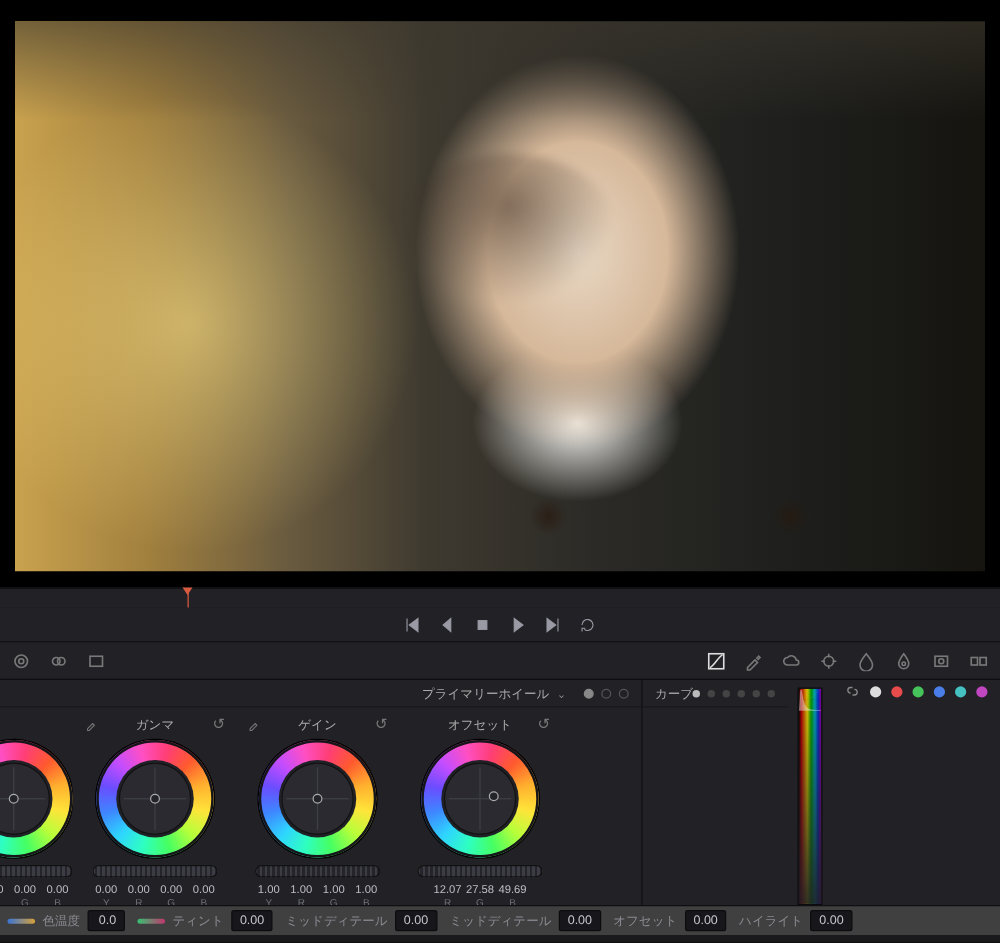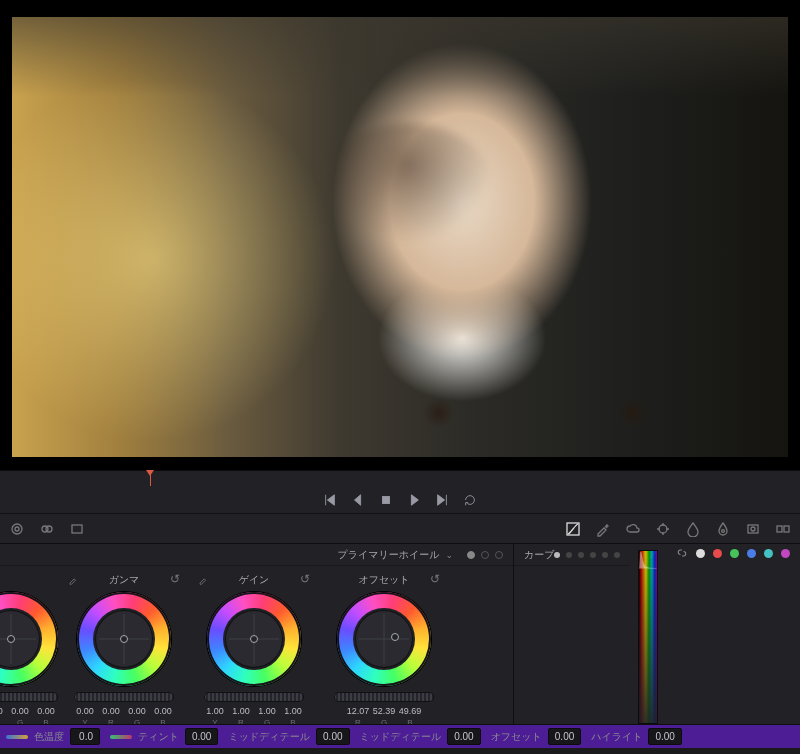--- a/index.html
+++ b/index.html
@@ -194,21 +194,21 @@
   .hist path.line{fill:none;stroke:#fff;stroke-width:1.2;opacity:.9}
   .diag{position:absolute;inset:0}
   .diag line{stroke:#ddd;stroke-width:1;opacity:.5}
   .ch-dots{
     height:18px;display:flex;align-items:center;gap:8px;padding:0 10px;justify-content:flex-start;
   }
   .ch-dots .link{width:12px;height:12px;color:#888;display:flex;align-items:center}
   .ch-dots .link svg{width:12px;height:12px;stroke:currentColor;fill:none;stroke-width:1.4}
   .ch-dots .cdot{width:9px;height:9px;border-radius:50%;cursor:pointer}
   .footer{
-    height:24px;background:#4c1d95;border-top:1px solid #0f0f12;
+    height:24px;background:#404040;border-top:1px solid #0f0f12;
     display:flex;align-items:center;gap:10px;padding:0 6px;
   }
   .footer .fld{display:flex;align-items:center;gap:6px;color:#8a8a92;font-size:10px}
   .footer .fld .val{
     background:#17171b;padding:2px 6px;border-radius:2px;color:#c5c5cd;min-width:30px;text-align:right;
     border:1px solid #0c0c0f;
   }
   .footer .fld.gauge .track{
     width:22px;height:4px;background:linear-gradient(90deg,#3974d6,#d6a139);border-radius:2px;position:relative;
   }
@@ -437,21 +437,21 @@
             <div class="cross"></div>
             <div class="dot" style="left: 62%; top: 48%;"></div>
           </div>
           <div class="jog"></div>
           <div class="vals">
             <div class="cell">
               <div class="num">12.07</div>
               <div class="lab">R</div>
             </div>
             <div class="cell">
-              <div class="num">52.39</div>
+              <div class="num">27.58</div>
               <div class="lab">G</div>
             </div>
             <div class="cell">
               <div class="num">49.69</div>
               <div class="lab">B</div>
             </div>
           </div>
         </div>
       </div>
   </div>

